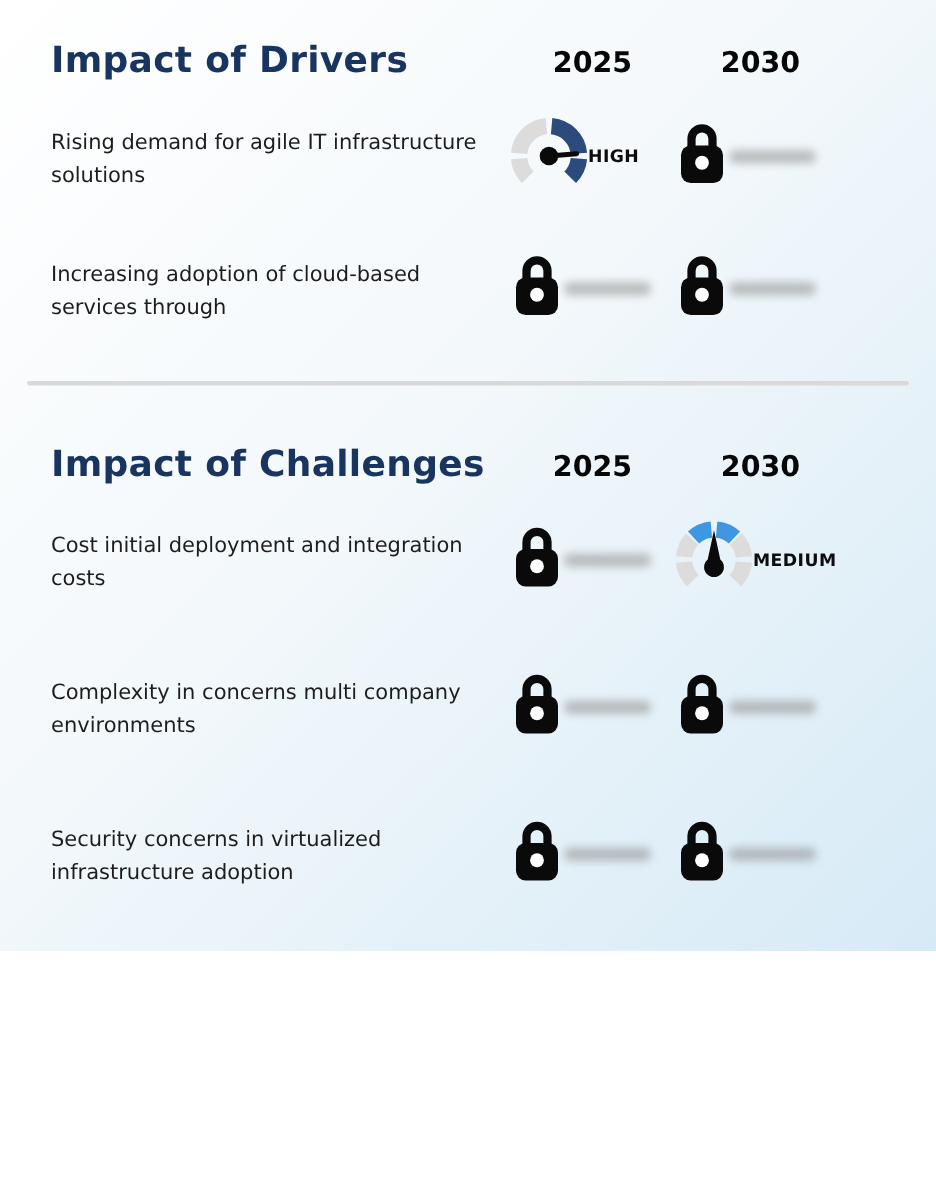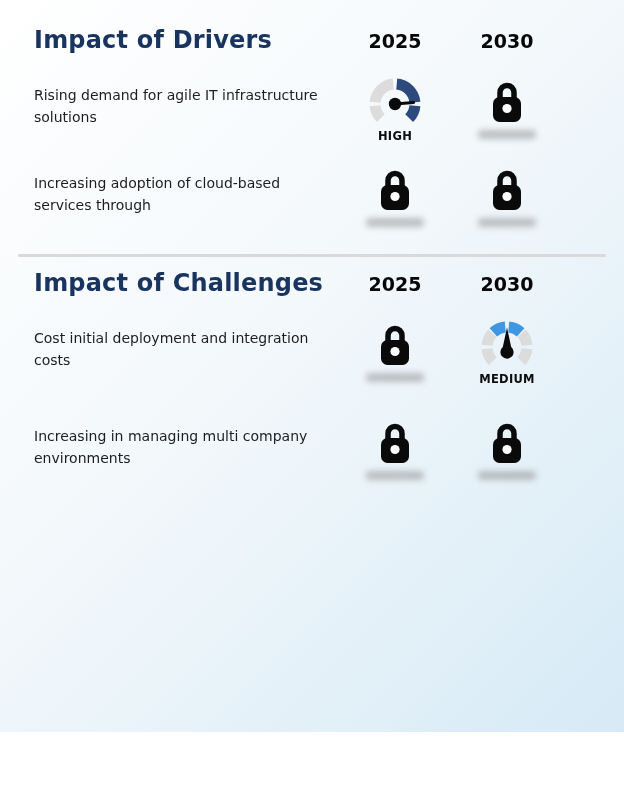--- a/index.html
+++ b/index.html
@@ -1,17 +1,17 @@
 <!DOCTYPE html>
 <html><head>
 <meta charset="utf-8">
 <style>
   html,body{margin:0;padding:0;}
   .sheet{
-    width:624px;height:732px;
+    width:624px;height:634px;
     background:linear-gradient(135deg,#ffffff 0%,#f3f8fb 45%,#d6eaf6 100%);
     font-family:"DejaVu Sans","Liberation Sans",sans-serif;
     box-sizing:border-box;
     padding-top:26px;
     overflow:hidden;
   }
   .sec-head{
     display:grid;
     grid-template-columns:306px 110px 114px;
     padding-left:34px;
@@ -41,21 +41,21 @@
   .sec-challenges .row{height:98px;}
   .row-label{
     max-width:292px;
     padding-top:7px;
     font-size:14px;
     line-height:1.55;
     color:#1d1d1d;
   }
   .cell{
     display:flex;
-    flex-direction:column;
+    flex-direction:row;
     align-items:center;
   }
   .gauge-label{
     margin-top:3px;
     font-size:11.5px;
     font-weight:700;
     color:#0d0d0d;
     letter-spacing:.3px;
   }
   .blur-bar{
@@ -65,21 +65,21 @@
     opacity:.55;
     border-radius:4px;
     filter:blur(3px);
   }
   .divider{
     height:3px;
     background:#d9d9d9;
     margin:0 18px;
     border-radius:2px;
   }
-  .sec-challenges .sec-head{margin-top:12px;}
+  .sec-challenges .sec-head{margin-top:38px;}
   svg{display:block;}
 </style>
 </head>
 <body>
 
 <svg width="0" height="0" style="position:absolute">
   <defs>
     <symbol id="icon-lock" viewBox="0 0 36 46">
       <path d="M11 21 V14.5 a7 7 0 0 1 14 0 V21" fill="none" stroke="#0a0a0a" stroke-width="5.5" stroke-linecap="round"></path>
       <rect x="4" y="19" width="28" height="25" rx="6.5" fill="#0a0a0a"></rect>
@@ -171,30 +171,45 @@
       </div>
       <div class="cell">
         <svg width="52" height="48">
             <use href="#icon-gauge-medium"></use>
           </svg>
         <div class="gauge-label">MEDIUM</div>
       </div>
     </div>
 
     <div class="row">
-      <div class="row-label">Increasing in managing multi company environments</div>
-      <div class="cell">
-        <svg width="36" height="46">
-            <use href="#icon-lock"></use>
-          </svg>
-        <div class="blur-bar"></div>
-      </div>
-      <div class="cell">
-        <svg width="36" height="46">
-            <use href="#icon-lock"></use>
-          </svg>
-        <div class="blur-bar"></div>
-      </div>
-    </div>
-
+      <div class="row-label">Complexity in concerns multi company environments</div>
+      <div class="cell">
+        <svg width="36" height="46">
+            <use href="#icon-lock"></use>
+          </svg>
+        <div class="blur-bar"></div>
+      </div>
+      <div class="cell">
+        <svg width="36" height="46">
+            <use href="#icon-lock"></use>
+          </svg>
+        <div class="blur-bar"></div>
+      </div>
+    </div>
+
+    <div class="row">
+      <div class="row-label">Security concerns in virtualized infrastructure adoption</div>
+      <div class="cell">
+        <svg width="36" height="46">
+            <use href="#icon-lock"></use>
+          </svg>
+        <div class="blur-bar"></div>
+      </div>
+      <div class="cell">
+        <svg width="36" height="46">
+            <use href="#icon-lock"></use>
+          </svg>
+        <div class="blur-bar"></div>
+      </div>
+    </div>
   </section>
 
 </div>
 
 </body></html>

